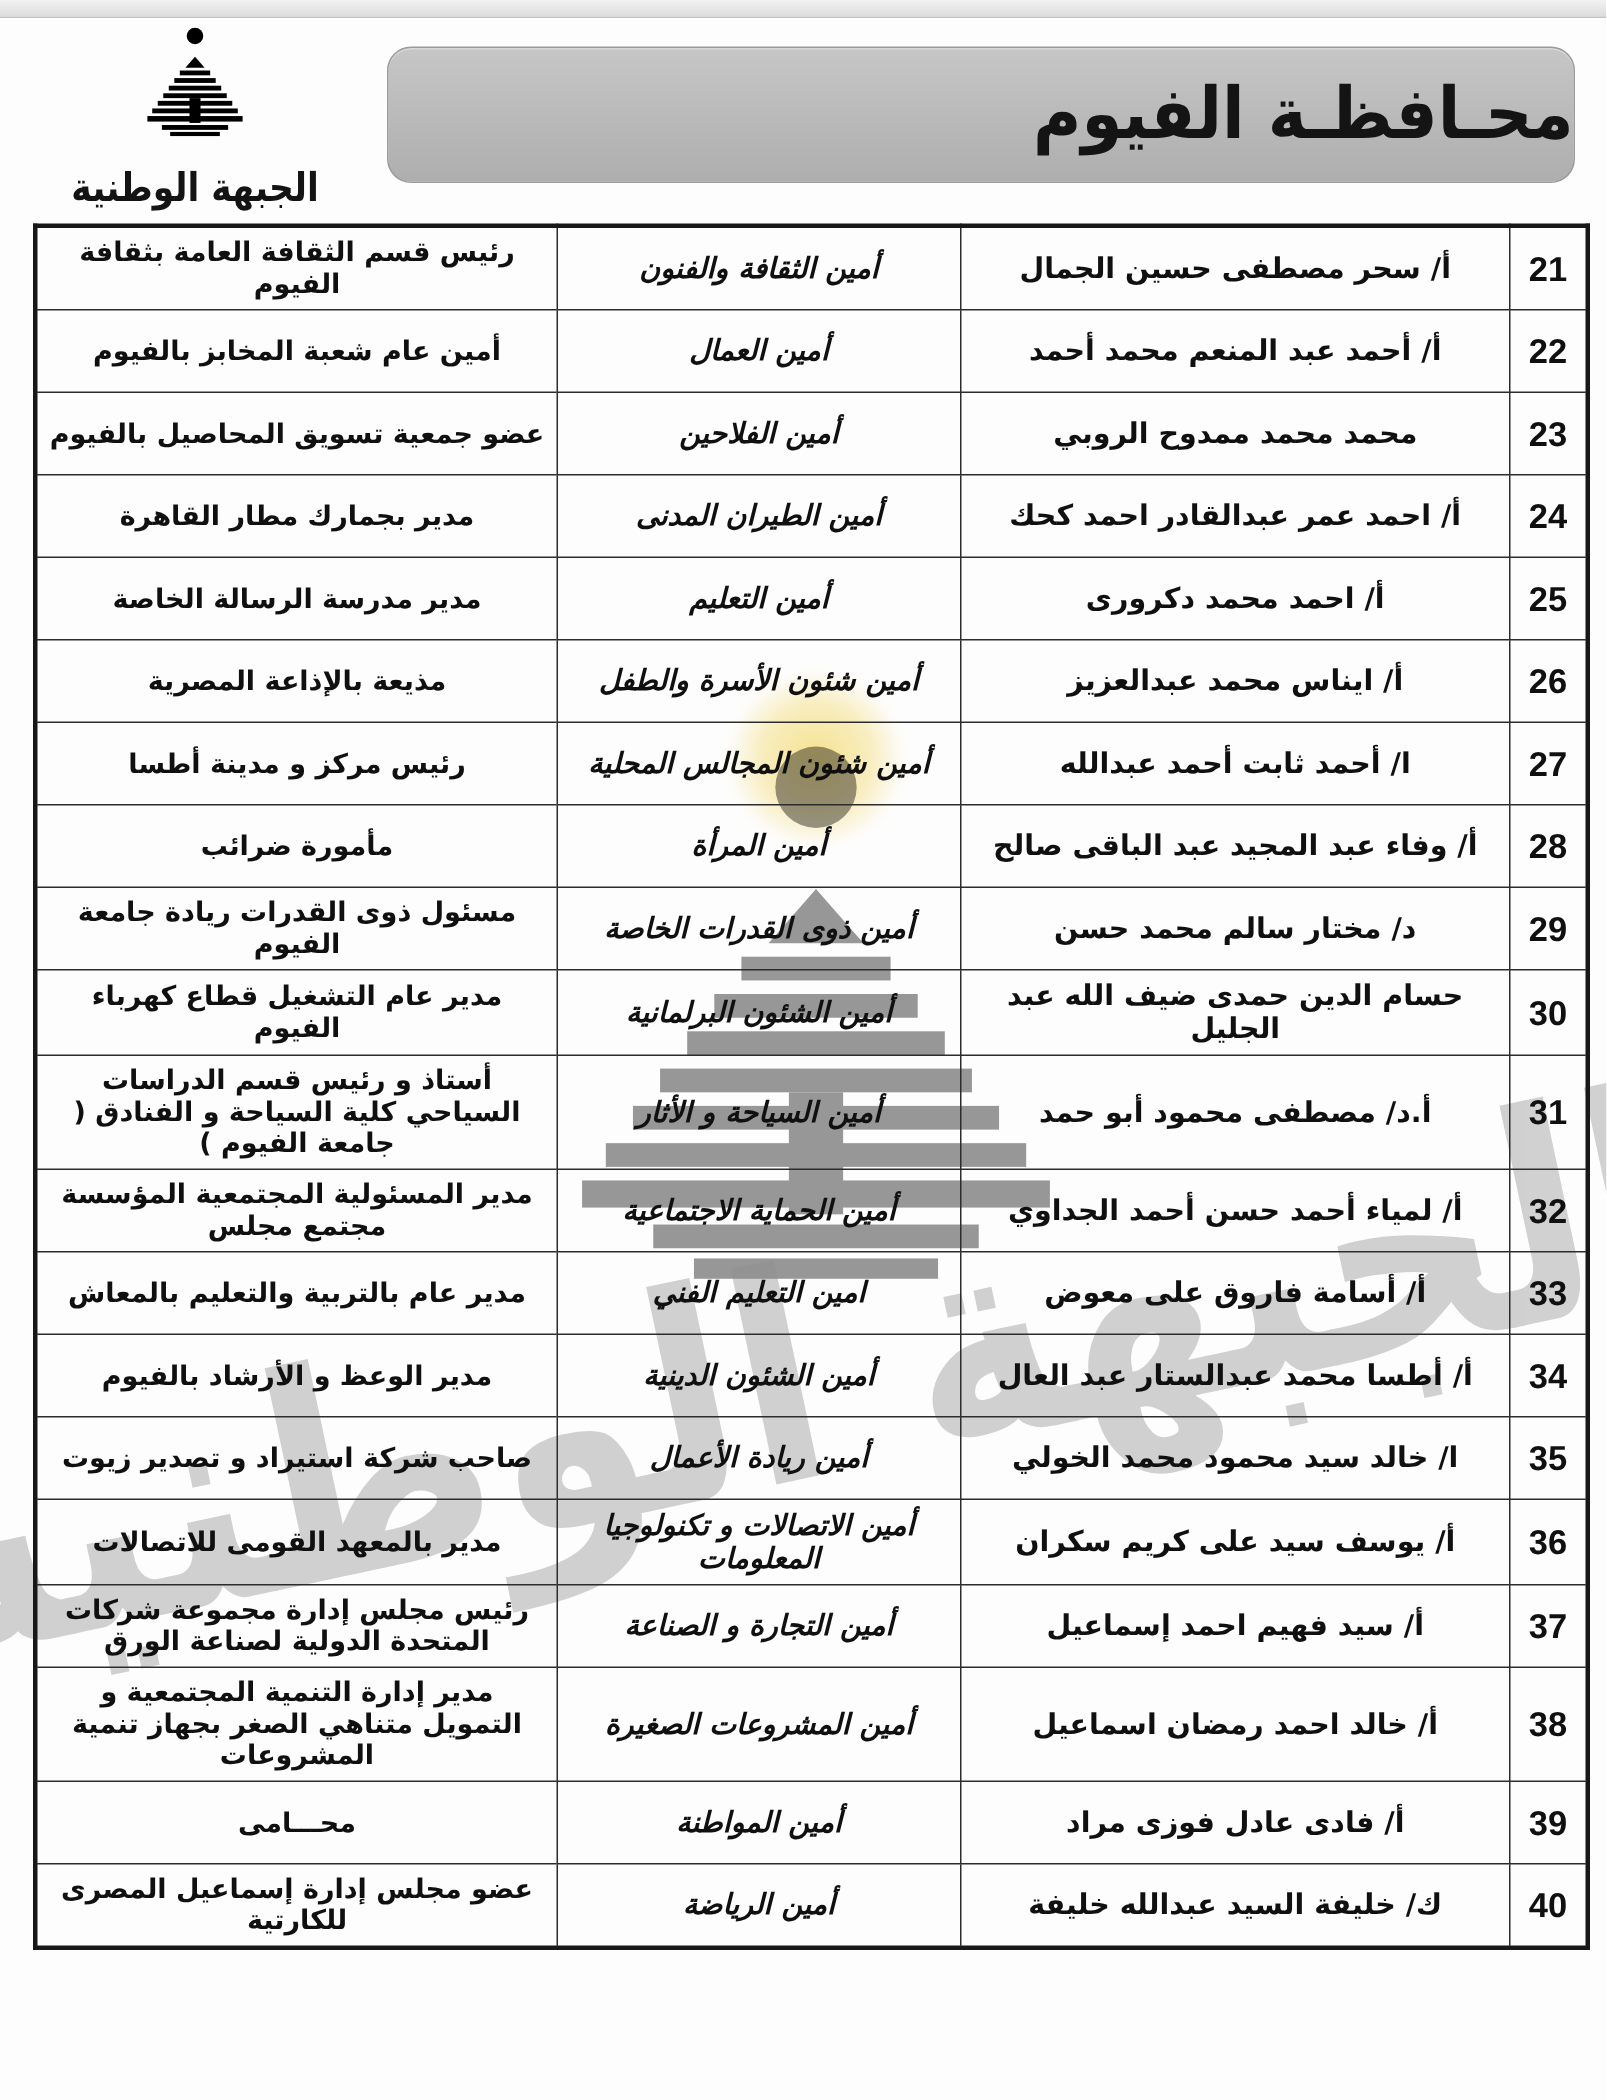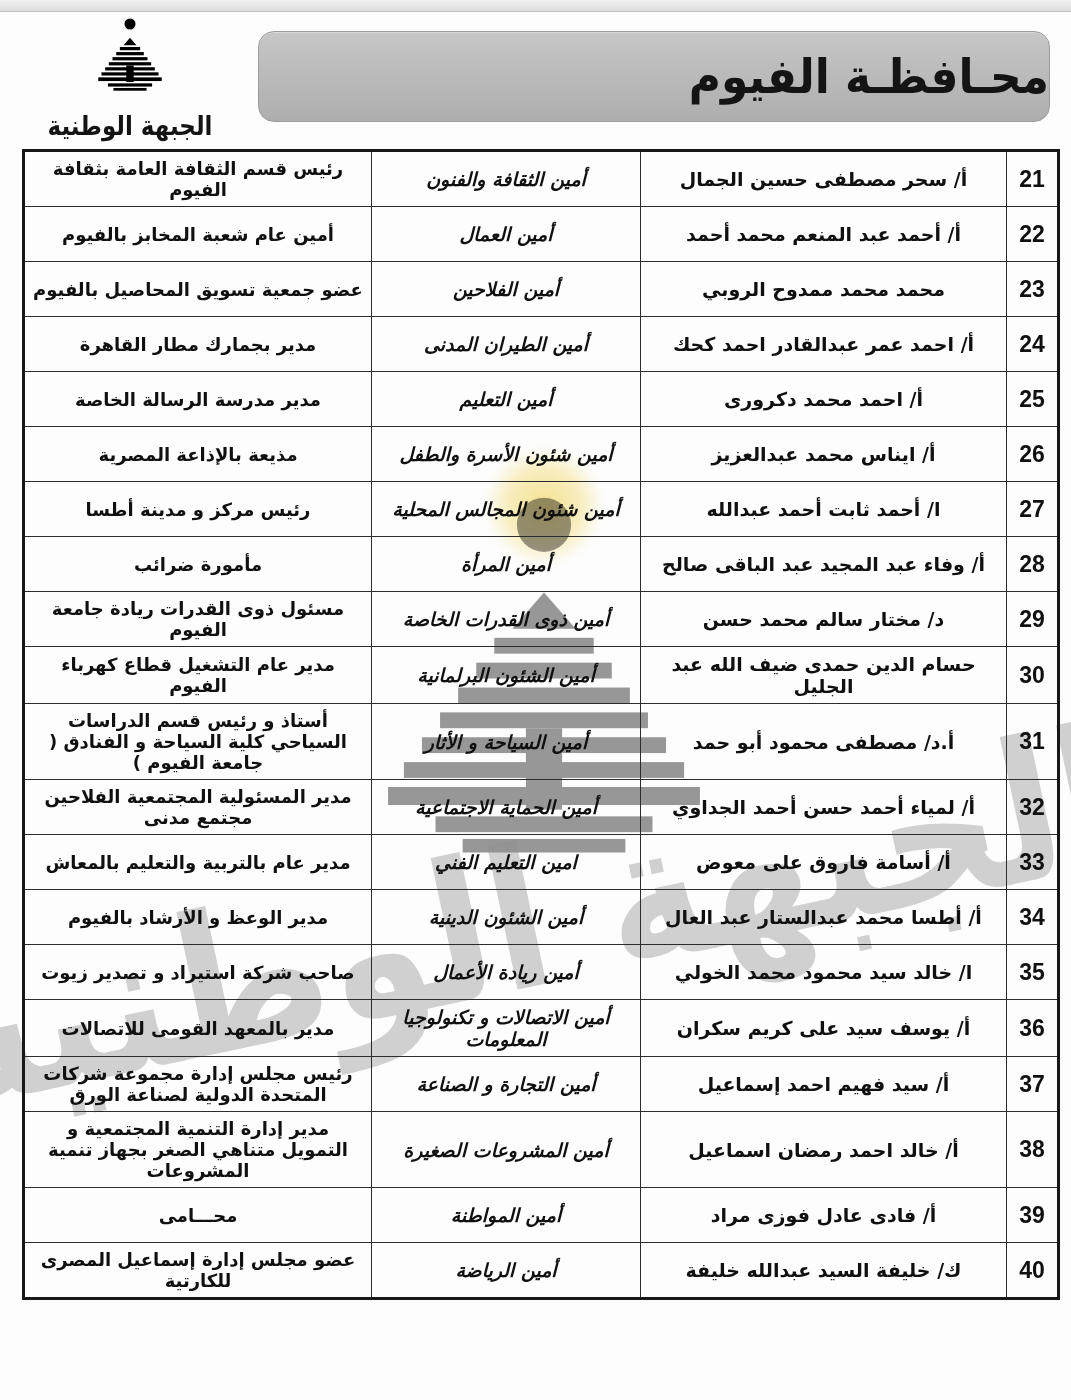--- a/index.html
+++ b/index.html
@@ -187,21 +187,21 @@
       <td class="num">31</td>
       <td class="name">أ.د/ مصطفى محمود أبو حمد</td>
       <td class="pos">أمين السياحة و الأثار</td>
       <td class="role">أستاذ و رئيس قسم الدراسات السياحي كلية السياحة و الفنادق ( جامعة الفيوم )</td>
     </tr>
 
     <tr>
       <td class="num">32</td>
       <td class="name">أ/ لمياء أحمد حسن أحمد الجداوي</td>
       <td class="pos">أمين الحماية الاجتماعية</td>
-      <td class="role">مدير المسئولية المجتمعية الفلاحين مجتمع مدنى</td>
+      <td class="role">مدير المسئولية المجتمعية المؤسسة مجتمع مجلس</td>
     </tr>
 
     <tr>
       <td class="num">33</td>
       <td class="name">أ/ أسامة فاروق على معوض</td>
       <td class="pos">امين التعليم الفني</td>
       <td class="role">مدير عام بالتربية والتعليم بالمعاش</td>
     </tr>
 
     <tr>

